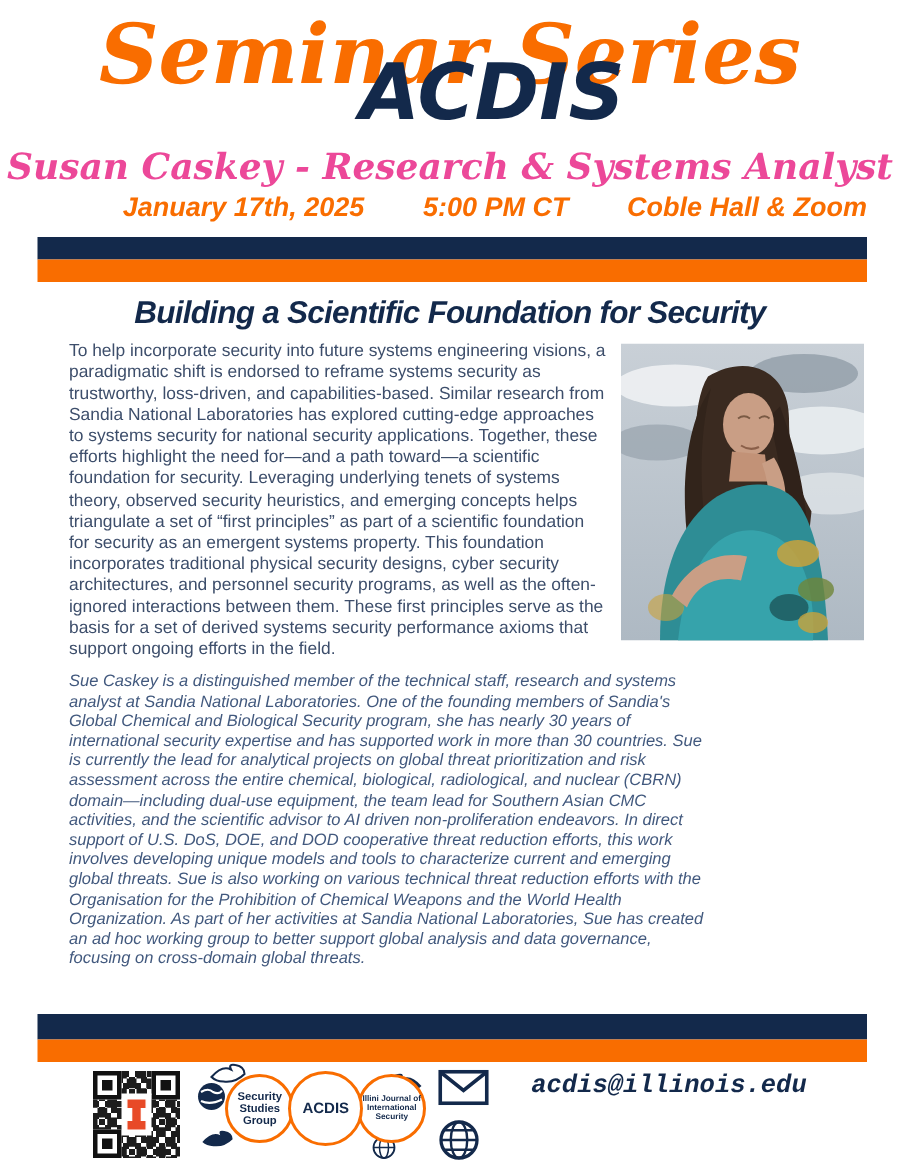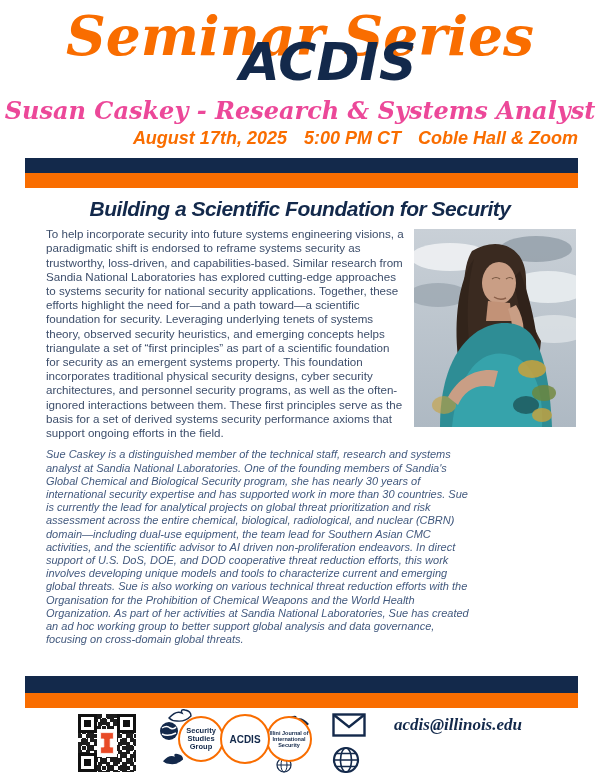--- a/index.html
+++ b/index.html
@@ -20,21 +20,21 @@
   }
   .speaker-line{
     font-family:"DejaVu Serif",serif;font-style:italic;font-weight:bold;
     color:#ec4899;font-size:24px;text-align:center;margin-top:8px;white-space:nowrap;
   }
   .date-line{
     font-style:italic;font-weight:bold;color:#F96D00;font-size:18px;
     text-align:right;padding-right:22px;margin-top:3px;white-space:nowrap;
   }
   .date-line span{display:inline-block;}
-  .date-line .seg{margin-left:12px;}
+  .date-line .seg{margin-left:34px;}
 
   .bar{margin-left:25px;width:553px;}
   .bar-navy{background:#13294B;height:15px;margin-top:9px;}
   .bar-orange{background:#F96D00;height:15px;}
 
   .talk-title{
     font-style:italic;font-weight:bold;color:#13294B;font-size:21px;
     text-align:center;margin-top:9px;letter-spacing:-.5px;white-space:nowrap;
   }
 
@@ -76,21 +76,21 @@
     color:#F96D00;font-weight:bold;font-size:14.5px;line-height:18px;margin-top:13px;
   }
   .qr-room{color:#F96D00;font-weight:bold;font-size:14.5px;margin-top:16px;}
 
   
   .footer-bars{position:absolute;left:0;top:676px;width:600px;}
   .fbar-navy{margin-left:25px;width:553px;height:17px;background:#13294B;}
   .fbar-orange{margin-left:25px;width:553px;height:15px;background:#F96D00;}
   .footer-row{
     position:absolute;left:0;top:712px;width:600px;display:flex;
-    justify-content:center;align-items:center;gap:24px;
+    justify-content:center;align-items:center;gap:12px;
   }
   .footer-qr{
     width:58px;height:58px;position:relative;background:#fff;flex:0 0 auto;
   }
   .footer-qr .qr-noise{width:58px;height:58px;}
   .block-i-wrap{
     position:absolute;left:19px;top:15px;width:20px;height:28px;background:#fff;
     display:flex;align-items:center;justify-content:center;
   }
   .circles-logo{position:relative;width:148px;height:62px;flex:0 0 auto;}
@@ -100,34 +100,34 @@
     display:flex;align-items:center;justify-content:center;text-align:center;
     color:#13294B;font-weight:bold;
   }
   .lc1{width:42px;height:42px;font-size:7.5px;line-height:8px;z-index:1;}
   .lc2{width:46px;height:46px;font-size:10px;margin:0 -4px;z-index:2;}
   .lc3{width:42px;height:42px;font-size:5.5px;line-height:6px;z-index:1;}
   .deco{position:absolute;color:#13294B;}
   .contacts{display:flex;flex-direction:column;gap:9px;flex:0 0 auto;}
   .contact-row{display:flex;align-items:center;gap:10px;}
   .contact-text{
-    font-family:Liberation Serif, serif;font-style:italic;font-weight:bold;
+    font-family:Liberation Mono, monospace;font-style:italic;font-weight:bold;
     color:#13294B;font-size:17px;white-space:nowrap;margin-left:18px;
   }
 </style>
 </head>
 <body>
 
 <div class="poster">
 
   <div class="series-title">Seminar Series</div>
   <div class="org-acronym">ACDIS</div>
   <div class="speaker-line">Susan Caskey - Research &amp; Systems Analyst</div>
   <div class="date-line">
-    <span>August 17th, 2025</span>
+    <span>January 17th, 2025</span>
     <span class="seg">5:00 PM CT</span>
     <span class="seg">Coble Hall &amp; Zoom</span>
   </div>
 
   <div class="bar bar-navy"></div>
   <div class="bar bar-orange"></div>
 
   <div class="talk-title">Building a Scientific Foundation for Security</div>
 
   <div class="content">

